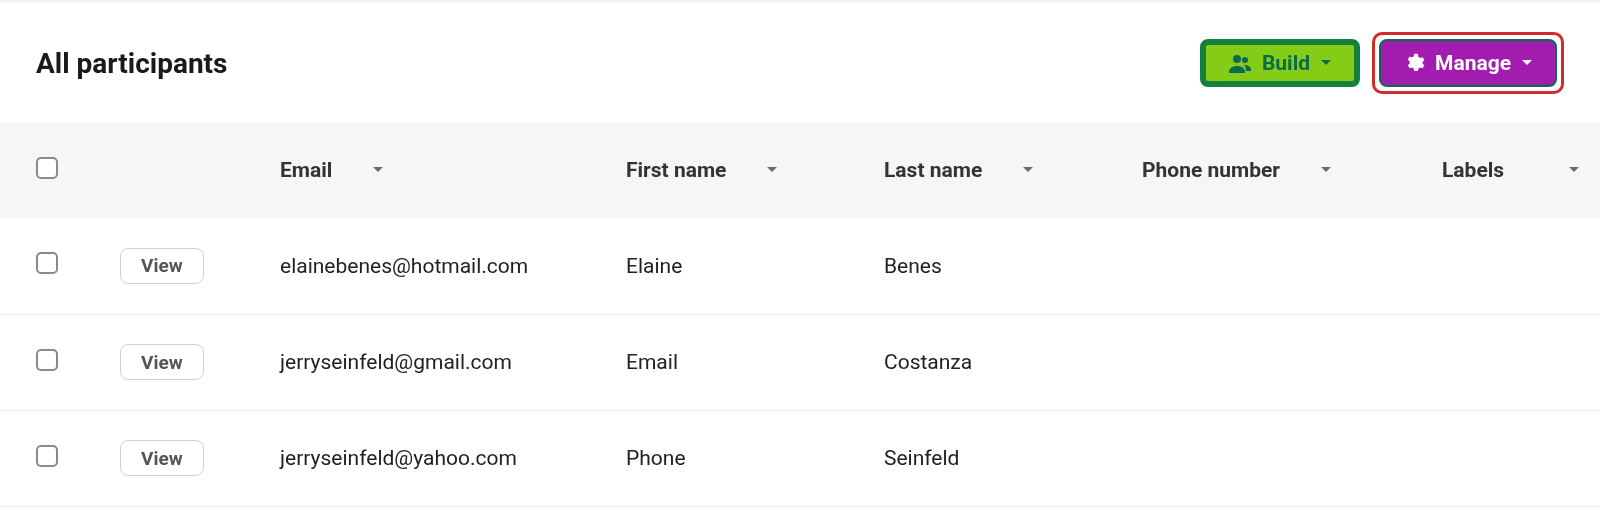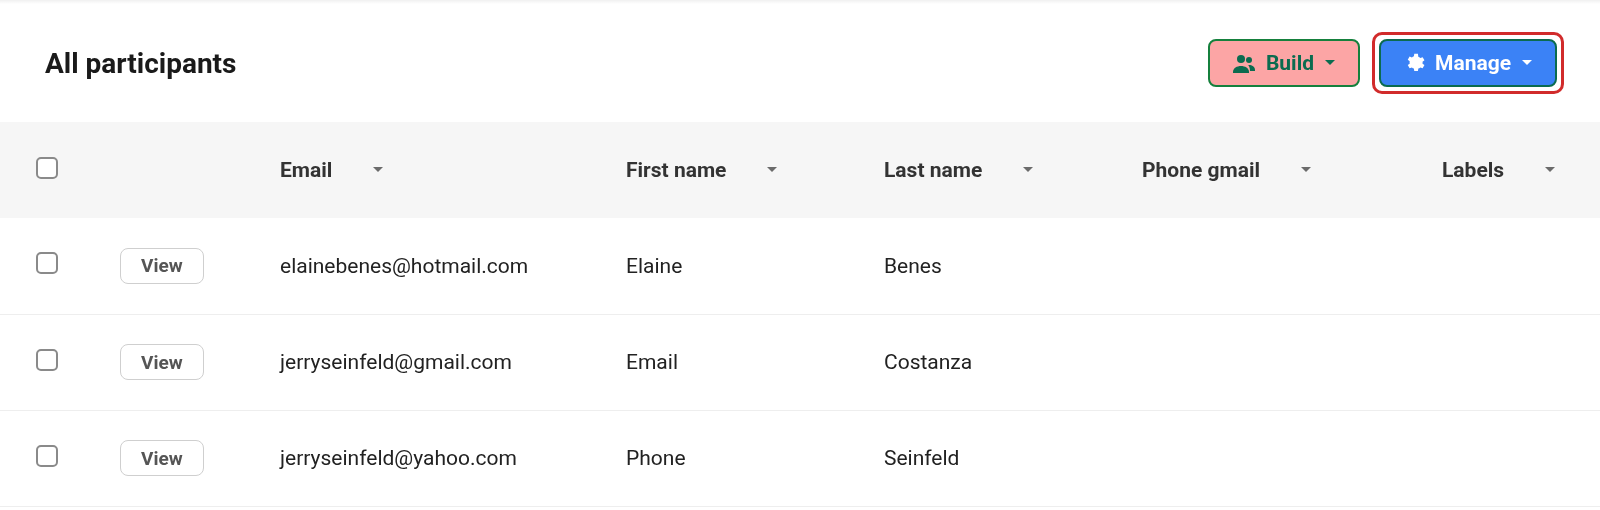--- a/index.html
+++ b/index.html
@@ -14,21 +14,21 @@
       width: 1600px;
     }
     .topbar-shadow {
       height: 4px;
       background: linear-gradient(to bottom, rgba(0,0,0,0.06), rgba(0,0,0,0));
     }
     .header {
       display: flex;
       align-items: center;
       justify-content: space-between;
-      padding: 28px 36px 28px 45px;
+      padding: 28px 36px 28px 36px;
     }
     .page-title {
       font-size: 28px;
       font-weight: 700;
       color: #1a1a1a;
     }
     .header-actions {
       display: flex;
       gap: 12px;
       align-items: center;
@@ -40,26 +40,26 @@
       height: 48px;
       padding: 0 22px;
       border-radius: 8px;
       font-size: 21px;
       font-weight: 700;
       cursor: pointer;
       font-family: inherit;
       line-height: 1;
     }
     .btn-outline {
-      background: #fca5a5;
-      border: 2px solid #15803d;
+      background: #84cc16;
+      border: 6px solid #15803d;
       color: #0b6b4f;
     }
     .btn-solid {
-      background: #3b82f6;
+      background: #a21caf;
       border: 2px solid #0b6b4f;
       color: #fff;
     }
     .btn .caret {
       display: inline-block;
     }
     .highlight-box {
       border: 3px solid #d12b2b;
       border-radius: 10px;
       padding: 4px;
@@ -91,21 +91,21 @@
     .sort-caret {
       color: #6b6b6b;
     }
     .col-check { width: 120px; padding-left: 36px; }
     .col-view  { width: 160px; }
     .col-email { width: 346px; }
     .col-fname { width: 258px; }
     .col-lname { width: 258px; }
     .col-phone { width: 300px; }
     .col-labels{ }
-    .th.col-labels .th-inner { padding-right: 20px; }
+    .th.col-labels .th-inner { justify-content: space-between; padding-right: 20px; }
     .checkbox {
       width: 22px;
       height: 22px;
       border: 2px solid #8a8a8a;
       border-radius: 5px;
       background: #fff;
       display: inline-block;
       cursor: pointer;
     }
     .tbody-row {
@@ -207,21 +207,21 @@
           <span>Last name</span>
           <span class="sort-caret">
             <svg width="12" height="8" viewBox="0 0 12 8" fill="currentColor">
                 <path d="M1 1l5 5 5-5z"></path>
               </svg>
           </span>
         </div>
       </th>
       <th class="th col-phone">
         <div class="th-inner">
-          <span>Phone gmail</span>
+          <span>Phone number</span>
           <span class="sort-caret">
             <svg width="12" height="8" viewBox="0 0 12 8" fill="currentColor">
                 <path d="M1 1l5 5 5-5z"></path>
               </svg>
           </span>
         </div>
       </th>
       <th class="th col-labels">
         <div class="th-inner">
           <span>Labels</span>

